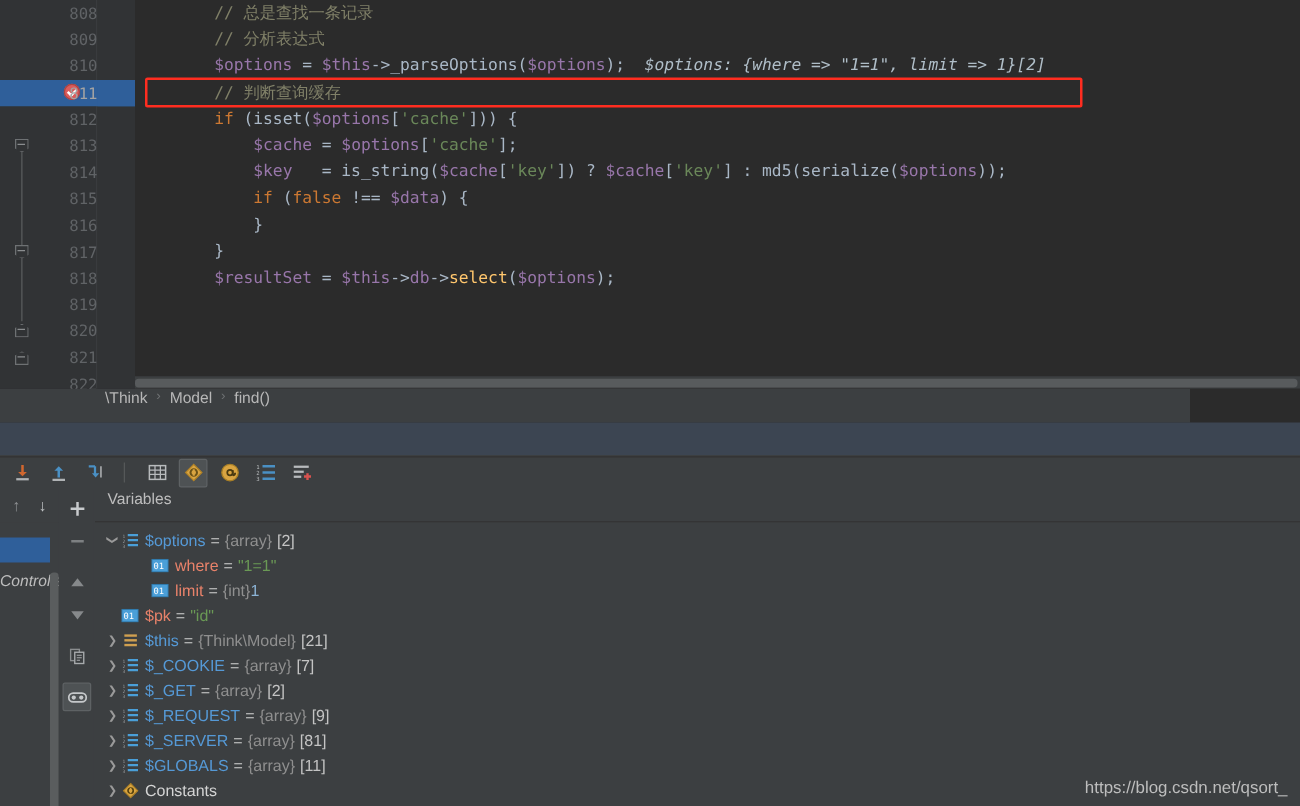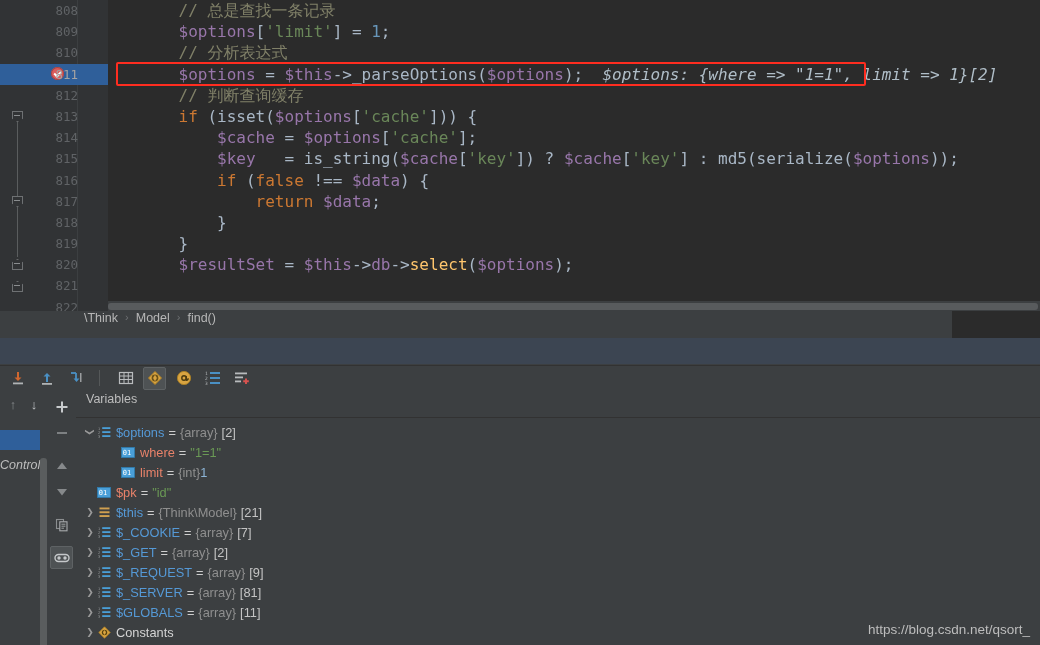--- a/index.html
+++ b/index.html
@@ -16,21 +16,21 @@
   .codearea{position:absolute;left:108px;top:0;right:0;height:311px;background:#2b2b2b;}
 
   .line{position:relative;height:21.2px;}
   .lnum{position:absolute;right:0;top:0;width:66px;text-align:right;
         font-family:"DejaVu Sans Mono","Liberation Mono",monospace;font-size:12.5px;
         color:#606366;line-height:21.2px;}
   .lnum.cur{color:#a4a3a3;}
 
   .code{position:absolute;left:0;top:0;white-space:pre;
         font-family:"DejaVu Sans Mono","Liberation Mono",monospace;
-        font-size:16px;line-height:21.2px;color:#a9b7c6;padding-left:32px;}
+        font-size:13px;line-height:21.2px;color:#a9b7c6;padding-left:32px;}
 
   
   .cmt{color:#808068;}
   .var{color:#9876aa;}
   .str{color:#6a8759;}
   .num{color:#6897bb;}
   .kw{color:#cc7832;}
   .fn{color:#ffc66d;}
   .pln{color:#a9b7c6;}
   .fld{color:#9876aa;}
@@ -146,45 +146,39 @@
     <div class="foldm up" style="top:281px;">
       <div class="shape"></div>
         <div class="dash"></div>
     </div>
 
     <div class="codearea" id="codearea">
         <div class="line">
           <div class="code"><span class="pln">    </span><span class="cmt">// 总是查找一条记录</span></div>
         </div>
         <div class="line">
-          <div class="code"><span class="pln">    </span><span class="var">$options</span><span class="pln">[</span><span class="str">'limit'</span><span class="pln">] = </span><span class="num">1</span><span class="pln">;</span></div>
-        </div>
-        <div class="line">
           <div class="code"><span class="pln">    </span><span class="cmt">// 分析表达式</span></div>
         </div>
         <div class="line">
           <div class="code"><span class="pln">    </span><span class="var">$options</span><span class="pln"> = </span><span class="var">$this</span><span class="pln">-&gt;</span><span class="pln">_parseOptions</span><span class="pln">(</span><span class="var">$options</span><span class="pln">);</span><span class="hint">  $options: {where =&gt; "1=1", limit =&gt; 1}[2]</span></div>
         </div>
         <div class="line">
           <div class="code"><span class="pln">    </span><span class="cmt">// 判断查询缓存</span></div>
         </div>
         <div class="line">
           <div class="code"><span class="pln">    </span><span class="kw">if</span><span class="pln"> (isset(</span><span class="var">$options</span><span class="pln">[</span><span class="str">'cache'</span><span class="pln">])) {</span></div>
         </div>
         <div class="line">
           <div class="code"><span class="pln">        </span><span class="var">$cache</span><span class="pln"> = </span><span class="var">$options</span><span class="pln">[</span><span class="str">'cache'</span><span class="pln">];</span></div>
         </div>
         <div class="line">
           <div class="code"><span class="pln">        </span><span class="var">$key</span><span class="pln">   = is_string(</span><span class="var">$cache</span><span class="pln">[</span><span class="str">'key'</span><span class="pln">]) ? </span><span class="var">$cache</span><span class="pln">[</span><span class="str">'key'</span><span class="pln">] : md5(serialize(</span><span class="var">$options</span><span class="pln">));</span></div>
         </div>
         <div class="line">
           <div class="code"><span class="pln">        </span><span class="kw">if</span><span class="pln"> (</span><span class="kw">false</span><span class="pln"> !== </span><span class="var">$data</span><span class="pln">) {</span></div>
-        </div>
-        <div class="line">
-          <div class="code"><span class="pln">            </span><span class="kw">return</span><span class="pln"> </span><span class="var">$data</span><span class="pln">;</span></div>
         </div>
         <div class="line">
           <div class="code"><span class="pln">        }</span></div>
         </div>
         <div class="line">
           <div class="code"><span class="pln">    }</span></div>
         </div>
         <div class="line">
           <div class="code"><span class="pln">    </span><span class="var">$resultSet</span><span class="pln"> = </span><span class="var">$this</span><span class="pln">-&gt;</span><span class="fld">db</span><span class="pln">-&gt;</span><span class="fn">select</span><span class="pln">(</span><span class="var">$options</span><span class="pln">);</span></div>
         </div>

